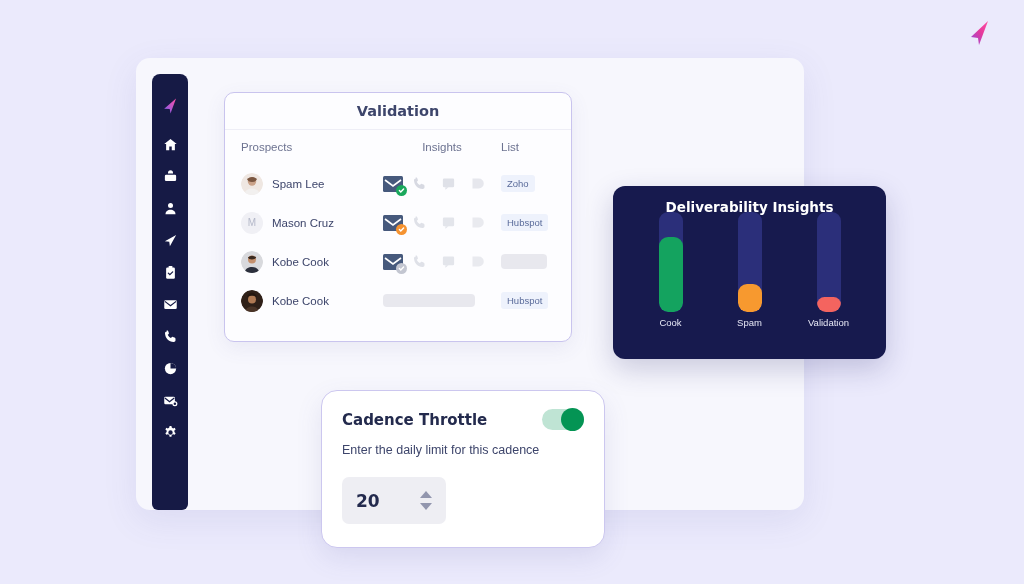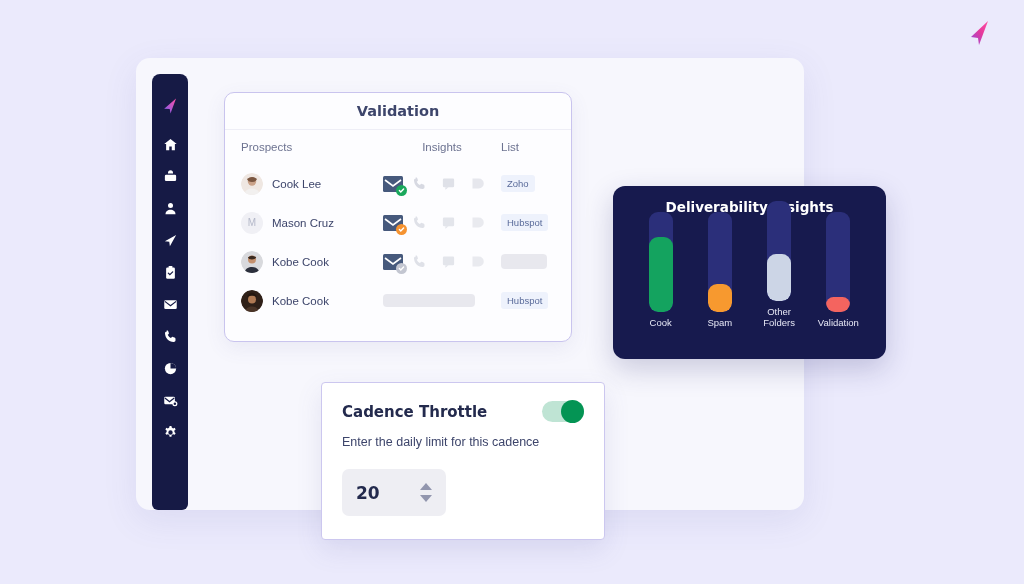--- a/index.html
+++ b/index.html
@@ -174,25 +174,25 @@
     margin-top: 6px;
     font-size: 9.5px;
     color: #e6e7f5;
     text-align: center;
     line-height: 1.15;
   }
 
   
   .cadence-card {
     position: absolute;
-    left: 321px; top: 382px;
+    left: 321px; top: 390px;
     width: 284px; height: 158px;
     background: #ffffff;
     border: 1px solid #ccc7ef;
-    border-radius: 4px;
+    border-radius: 16px;
     box-shadow: 0 10px 26px rgba(90,90,160,.13);
     padding: 18px 20px;
   }
   .cadence-head {
     display: flex; align-items: center; justify-content: space-between;
   }
   .cadence-title {
     font-size: 15px; font-weight: 700; color: #232a4d;
     font-family: "DejaVu Sans", sans-serif;
   }
@@ -375,21 +375,21 @@
     <div class="vrow">
       <div class="col-prospect">
         <span class="avatar">
           <svg width="22" height="22" viewBox="0 0 22 22">
             <circle cx="11" cy="11" r="11" fill="#efe7e2"></circle>
             <circle cx="11" cy="8.5" r="4.2" fill="#caa289"></circle>
             <path d="M2.5 22 c1.5-5 5-6.5 8.5-6.5 s7 1.5 8.5 6.5 Z" fill="#f2f0ef"></path>
             <path d="M6 6 q5-4 10 0 q-1 3-5 3 q-4 0-5-3 Z" fill="#7a5640"></path>
           </svg>
         </span>
-        <span class="prospect-name">Cook Lee</span>
+        <span class="prospect-name">Spam Lee</span>
       </div>
       <div class="col-contact">
         <span class="ci">
           <svg width="20" height="16" viewBox="0 0 20 16">
             <rect width="20" height="16" rx="1.5" fill="#46597c"></rect>
             <path d="M2 4 L10 10 L18 4" stroke="#ffffff" stroke-width="1.6" fill="none"></path>
           </svg>
           <span class="badge-dot" style="background:#1aa85c">
             <svg width="7" height="7" viewBox="0 0 10 10">
                 <path d="M2 5 l2 2 l4-4" stroke="#fff" stroke-width="2" fill="none" stroke-linecap="round"></path>
@@ -537,26 +537,20 @@
       <div class="bar-label">Cook</div>
     </div>
 
     <div class="bar-group">
       <div class="bar-track">
         <div class="bar-fill" style="height:28%;background:#f7992f"></div>
       </div>
       <div class="bar-label">Spam</div>
     </div>
 
-    <div class="bar-group">
-      <div class="bar-track">
-        <div class="bar-fill" style="height:47%;background:#ccd5e6"></div>
-      </div>
-      <div class="bar-label">Other Folders</div>
-    </div>
 
     <div class="bar-group">
       <div class="bar-track">
         <div class="bar-fill" style="height:15%;background:#f4645f"></div>
       </div>
       <div class="bar-label">Validation</div>
     </div>
 
   </div>
 </div>

